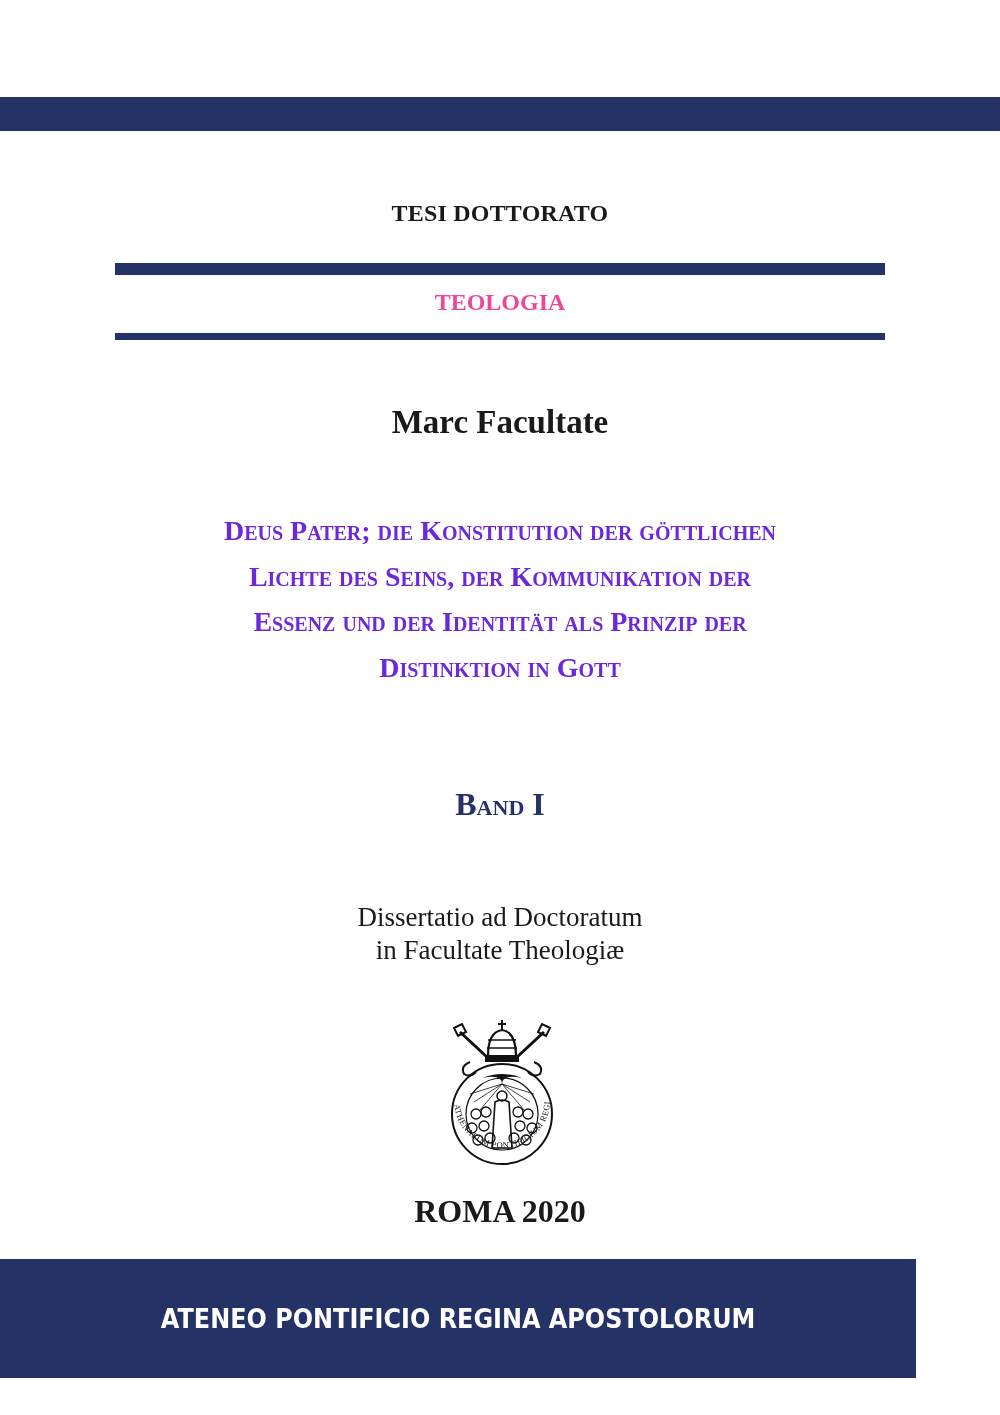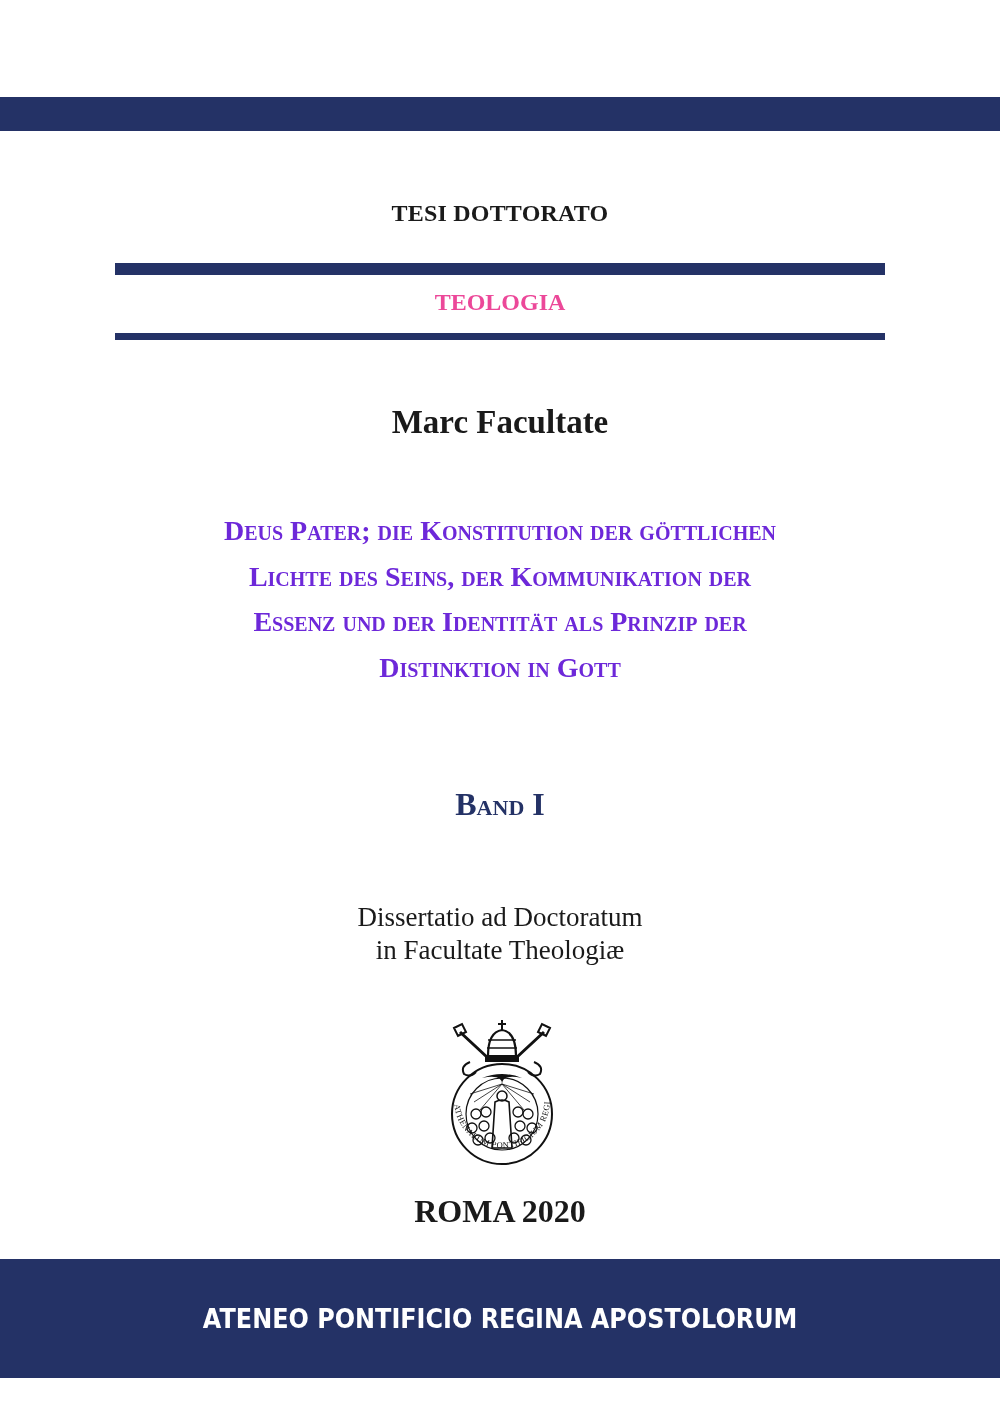--- a/index.html
+++ b/index.html
@@ -11,21 +11,21 @@
     .rule2 { top: 333px; height: 7px; }
     .center { left: 0; width: 1000px; text-align: center; }
     .series { top: 200px; font-size: 24px; font-weight: bold; color: #1a1a1a; letter-spacing: 0.2px; }
     .subject { top: 289px; font-size: 24px; font-weight: bold; color: #ec4899; }
     .author { top: 404px; font-size: 33px; font-weight: bold; color: #1a1a1a; }
     .title { top: 508px; font-size: 28px; font-weight: bold; color: #6d28d9; font-variant: small-caps; line-height: 45.5px; }
     .volume { top: 786px; font-size: 32px; font-weight: bold; color: #243266; font-variant: small-caps; }
     .diss { top: 853px; font-size: 27px; color: #1a1a1a; line-height: 33px; margin-top: 48px; }
     .seal { left: 440px; top: 1018px; width: 124px; height: 148px; }
     .place { top: 1193px; font-size: 32px; font-weight: bold; color: #1a1a1a; }
-    .bottom-band { left: 0; top: 1259px; width: 1000px; height: 119px; background: #243266; display: flex; align-items: center; justify-content: center; }
+    .bottom-band { left: 0; top: 1259px; width: 916px; height: 119px; background: #243266; display: flex; align-items: center; justify-content: center; }
     .publisher { font-family: "DejaVu Sans", sans-serif; font-weight: bold; color: #ffffff; font-size: 26px; letter-spacing: 0px; transform: scaleX(0.92); }
   </style>
 </head>
 <body>
 
 <div class="abs top-band"></div>
 
 <div class="abs center series">TESI DOTTORATO</div>
 <div class="abs rule rule1"></div>
 <div class="abs center subject">TEOLOGIA</div>

